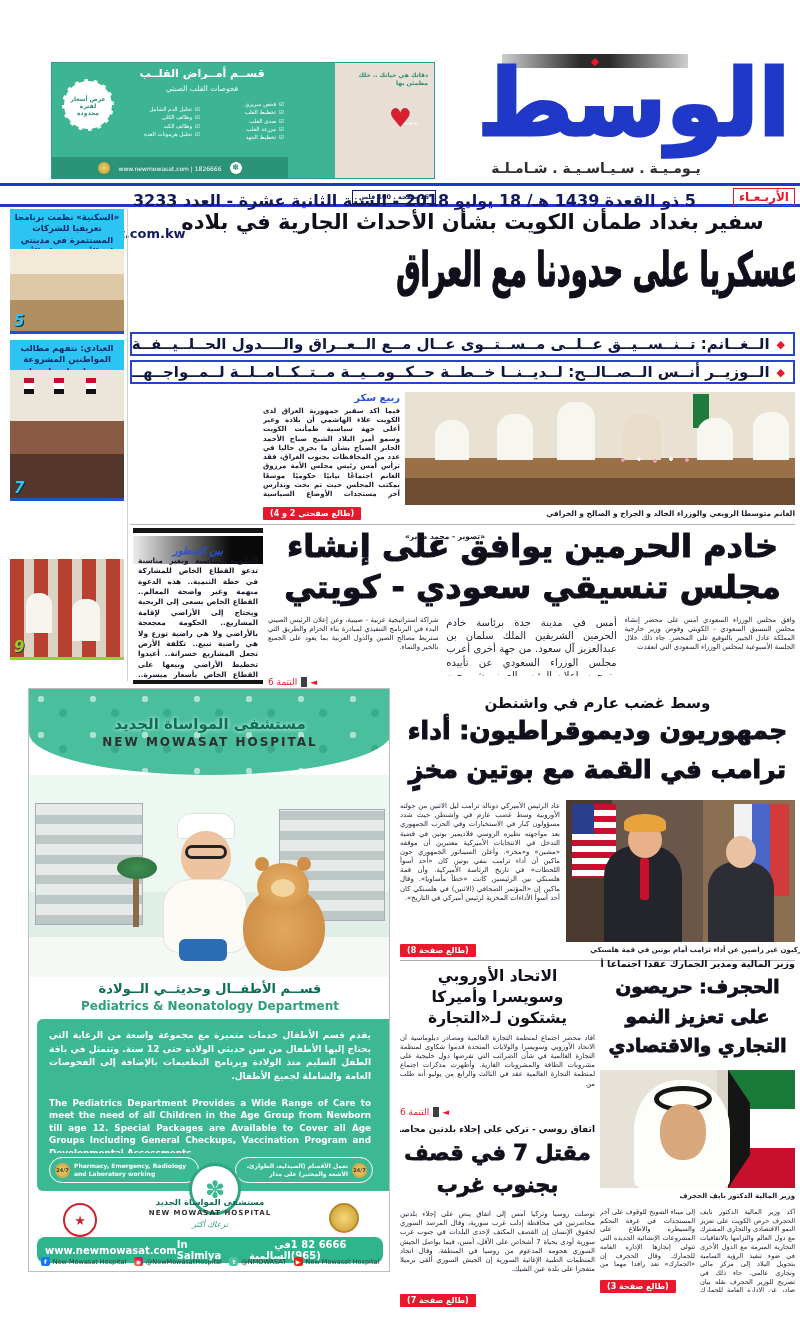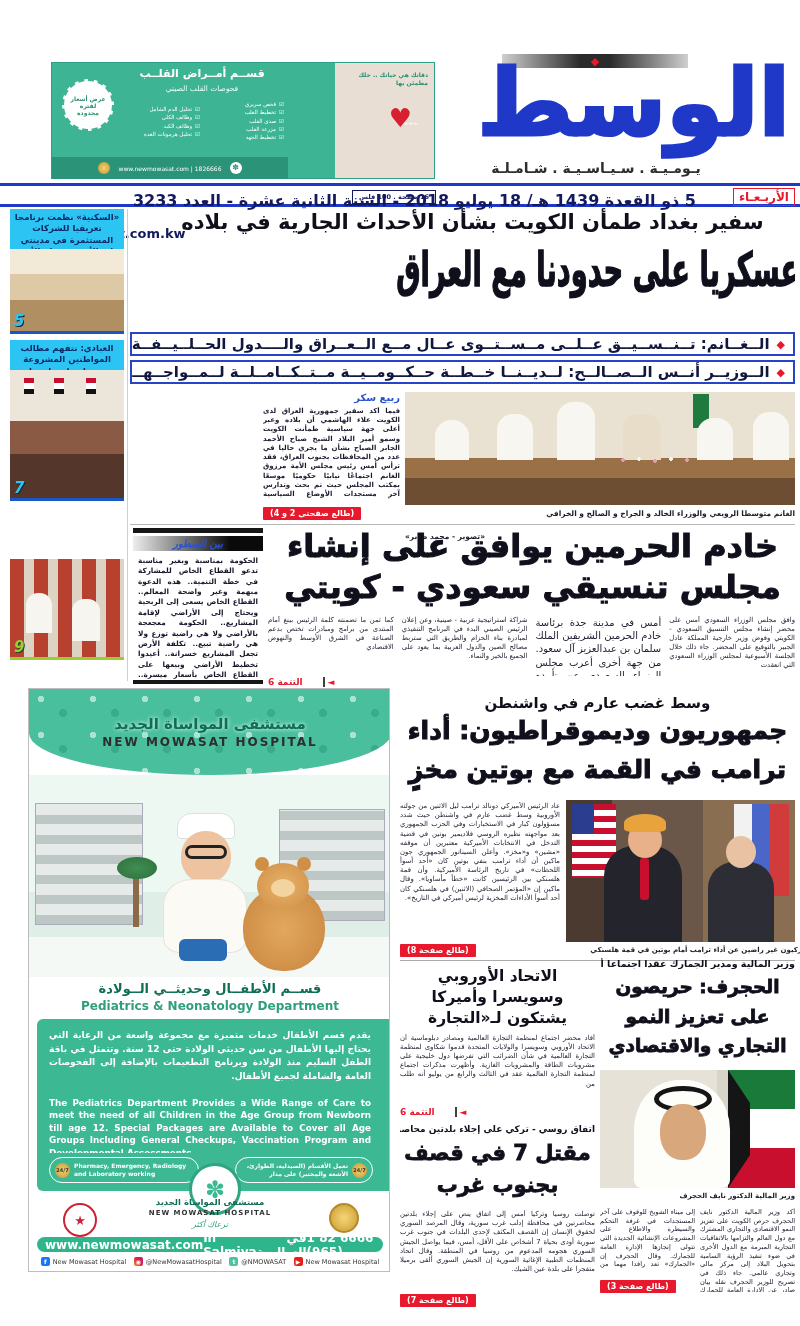--- a/index.html
+++ b/index.html
@@ -9,21 +9,21 @@
   .ar{direction:rtl;}
   .ltr{direction:ltr;}
   .c{text-align:center;}
   .r{text-align:right;}
   .j{text-align:justify;}
   .b{font-weight:bold;}
   .clip{overflow:hidden;}
   .navy{color:#141a5e;}
   .ink{color:#10101c;}
   .red-tag{background:#e8192c;color:#fff;font-size:8px;font-weight:bold;padding:2px 7px;display:inline-block;border-radius:1px;}
-  .cont-mark{color:#e8192c;font-weight:bold;font-size:9px;border-right:2px solid #404040;padding-right:20px;direction:rtl;}
+  .cont-mark{color:#e8192c;font-weight:normal;font-size:9px;border-right:6px solid #404040;padding-right:4px;direction:rtl;}
   .strip{border:2px solid #2744c9;background:#fff;display:flex;align-items:center;direction:rtl;padding:0 8px;gap:7px;overflow:hidden;white-space:nowrap;}
   .strip .txt{font-weight:bold;font-size:15px;color:#101840;}
   .diamond{color:#e8192c;font-size:11px;line-height:1;}
   .sb-head{background:#2bc4f3;color:#0b2a6a;font-size:8.5px;font-weight:bold;text-align:center;direction:rtl;padding:3px 2px;line-height:1.35;overflow:hidden;}
   .cap{font-size:7.5px;font-weight:bold;color:#20202c;}
   .check-row{display:flex;direction:rtl;gap:3px;align-items:center;color:#ffffff;font-size:5.5px;line-height:1.5;}
   .soc{display:flex;align-items:center;gap:3px;font-size:6.5px;color:#333;}
   .soc .ic{width:9px;height:9px;border-radius:2px;color:#fff;font-size:6px;line-height:9px;text-align:center;font-weight:bold;}
 </style>
 </head>
@@ -150,32 +150,31 @@
     <div class="abs" style="left:292px;top:26px;width:36px;height:42px;background:#f8f6f0;border-radius:16px 16px 0 0;"></div>
     <div class="abs" style="left:348px;top:20px;width:36px;height:48px;background:#f8f6f0;border-radius:16px 16px 0 0;"></div>
     <div class="abs" style="left:210px;top:62px;width:90px;height:12px;background:radial-gradient(circle 3px at 8px 6px,#e89ab0 60%,transparent 61%),radial-gradient(circle 3px at 24px 5px,#f3f3f3 60%,transparent 61%),radial-gradient(circle 3px at 40px 7px,#e89ab0 60%,transparent 61%),radial-gradient(circle 3px at 56px 5px,#f3f3f3 60%,transparent 61%),radial-gradient(circle 3px at 72px 6px,#e89ab0 60%,transparent 61%);"></div>
   </div>
   <div class="abs cap ltr" style="left:405px;top:509px;width:130px;direction:rtl;text-align:left;margin-top:23px;">«تصوير - محمد صابر»</div>
   <div class="abs cap r ar" style="left:540px;top:509px;width:255px;">الغانم متوسطا الرويعي والوزراء الخالد و الجراح و الصالح و الخرافي</div>
 
   <div class="abs" style="left:130px;top:524px;width:665px;height:1px;background:#b9b9b9;"></div>
 
   <div class="abs" style="left:133px;top:528px;width:130px;height:156px;border-top:5px solid #161616;border-bottom:4px solid #161616;background:#fff;">
-    <div class="abs" style="left:0;top:3px;width:130px;height:15px;background:linear-gradient(90deg,#ededed,#0a0a0a 75%);display:flex;align-items:center;justify-content:center;">
+    <div class="abs" style="left:0;top:3px;width:130px;height:28px;background:linear-gradient(90deg,#ededed,#0a0a0a 75%);display:flex;align-items:center;justify-content:center;">
       <span style="color:#2a52d0;font-weight:bold;font-style:italic;font-size:10px;">بين السطور</span>
     </div>
     <div class="abs ar j clip" style="left:5px;top:23px;width:120px;height:126px;font-size:7.3px;line-height:1.42;font-weight:bold;color:#16162a;">الحكومة بمناسبة وبغير مناسبة تدعو القطاع الخاص للمشاركة في خطة التنمية.. هذه الدعوة مبهمة وغير واضحة المعالم.. القطاع الخاص يسعى إلى الربحية ويحتاج إلى الأراضي لإقامة المشاريع.. الحكومة معجعجة بالأراضي ولا هي راضية توزع ولا هي راضية تبيع.. تكلفة الأرض تجعل المشاريع خسرانة.. أعيدوا تخطيط الأراضي وبيعها على القطاع الخاص بأسعار ميسرة.. عمر الحسد ما عمر بلد!!</div>
   </div>
 
   <div class="abs c ar b ink clip" style="left:270px;top:526px;width:525px;height:86px;font-size:32px;line-height:1.28;-webkit-text-stroke:1px #10101c;">خادم الحرمين يوافق على إنشاء مجلس تنسيقي سعودي - كويتي</div>
   <div class="abs ar" style="left:268px;top:616px;width:527px;height:60px;display:flex;gap:8px;">
     <div class="j clip" style="flex:1;font-size:6.8px;line-height:1.32;color:#1b1b2f;">وافق مجلس الوزراء السعودي أمس على محضر إنشاء مجلس التنسيق السعودي - الكويتي وفوض وزير خارجية المملكة عادل الجبير بالتوقيع على المحضر. جاء ذلك خلال الجلسة الأسبوعية لمجلس الوزراء السعودي التي انعقدت</div>
     <div class="j clip" style="flex:1;font-size:10px;line-height:1.32;color:#1b1b2f;">أمس في مدينة جدة برئاسة خادم الحرمين الشريفين الملك سلمان بن عبدالعزيز آل سعود. من جهة أخرى أعرب مجلس الوزراء السعودي عن تأييده وترحيبه بإعلان الرئيس الصيني شي جين بينغ إقامة</div>
     <div class="j clip" style="flex:1;font-size:6.8px;line-height:1.32;color:#1b1b2f;">شراكة استراتيجية عربية - صينية، وعن إعلان الرئيس الصيني البدء في البرنامج التنفيذي لمبادرة بناء الحزام والطريق التي ستربط مصالح الصين والدول العربية بما يعود على الجميع بالخير والنماء.</div>
-    <div class="j clip" style="flex:1;font-size:6.8px;line-height:1.32;color:#1b1b2f;">كما ثمن ما تضمنته كلمة الرئيس بينغ أمام المنتدى من برامج ومبادرات تختص بدعم الصناعة في الشرق الأوسط والنهوض الاقتصادي</div>
   </div>
   <div class="abs" style="left:268px;top:670px;"><span class="cont-mark">التتمة 6</span><span style="color:#e8192c;font-size:9px;"> ◄</span></div>
 
   <div class="abs" style="left:28px;top:688px;width:362px;height:584px;border:1px solid #bdbdbd;background:#fff;overflow:hidden;">
     <div class="abs" style="left:0;top:0;width:362px;height:86px;background:radial-gradient(circle 5px at 12px 10px,rgba(255,255,255,.55) 60%,transparent 61%),radial-gradient(circle 7px at 34px 24px,rgba(16,120,94,.28) 60%,transparent 61%),#49bf9e;background-size:52px 36px;border-radius:0 0 50% 50%/0 0 42px 42px;"></div>
     <div class="abs c ar" style="left:0;top:26px;width:362px;font-size:15px;font-weight:bold;color:#0f6e55;text-shadow:0 0 4px #eafff6;">مستشفى المواساة الجديد</div>
     <div class="abs c" style="left:0;top:46px;width:362px;font-size:12px;font-weight:bold;color:#2e2e2e;letter-spacing:2px;">NEW MOWASAT HOSPITAL</div>
 
     <div class="abs" style="left:0;top:86px;width:362px;height:202px;background:linear-gradient(180deg,#ecf8f1 0 58%,#dfeee6 58% 80%,#f4f9f6 80% 100%);">
       <div class="abs" style="left:6px;top:28px;width:108px;height:122px;background:repeating-linear-gradient(0deg,#bcc7c6 0 9px,#e6eae8 9px 20px);border:1px solid #aab;"></div>
@@ -210,21 +209,21 @@
       </div>
       <div class="abs" style="left:152px;top:144px;width:52px;height:52px;border-radius:50%;background:#ffffff;border:3px solid #2fa582;color:#3cb893;font-size:24px;line-height:48px;text-align:center;">✽</div>
     </div>
 
     <div class="abs" style="left:34px;top:514px;width:34px;height:34px;border-radius:50%;background:#fff;border:2px solid #c23;color:#c23;font-size:13px;line-height:32px;text-align:center;">★</div>
     <div class="abs c ar" style="left:100px;top:508px;width:162px;font-size:8.5px;font-weight:bold;color:#0f6e55;">مستشفى المواساة الجديد</div>
     <div class="abs c" style="left:100px;top:520px;width:162px;font-size:7px;font-weight:bold;color:#333;letter-spacing:1px;">NEW MOWASAT HOSPITAL</div>
     <div class="abs c ar" style="left:100px;top:531px;width:162px;font-size:8px;font-style:italic;color:#2f9e7b;">نرعاك أكثر</div>
     <div class="abs" style="left:300px;top:514px;width:30px;height:30px;border-radius:50%;background:radial-gradient(#f6d77a,#c79a2e);border:2px solid #b5882a;"></div>
 
-    <div class="abs" style="left:8px;top:548px;width:346px;height:15px;background:#2eb58b;border-radius:8px;display:flex;align-items:center;justify-content:space-between;padding:0 8px;color:#fff;font-size:12px;font-weight:bold;">
+    <div class="abs" style="left:8px;top:548px;width:346px;height:26px;background:#2eb58b;border-radius:8px;display:flex;align-items:center;justify-content:space-between;padding:0 8px;color:#fff;font-size:10px;font-weight:bold;">
       <span class="ltr">www.newmowasat.com</span>
       <span>In Salmiya</span>
       <span class="ar">في السالمية</span>
       <span class="ltr">1 82 6666 (965)</span>
     </div>
     <div class="abs" style="left:8px;top:566px;width:346px;height:13px;display:flex;align-items:center;justify-content:space-around;">
       <span class="soc">
           <span class="ic" style="background:#1877f2;">f</span>
           <span>New Mowasat Hospital</span>
         </span>

